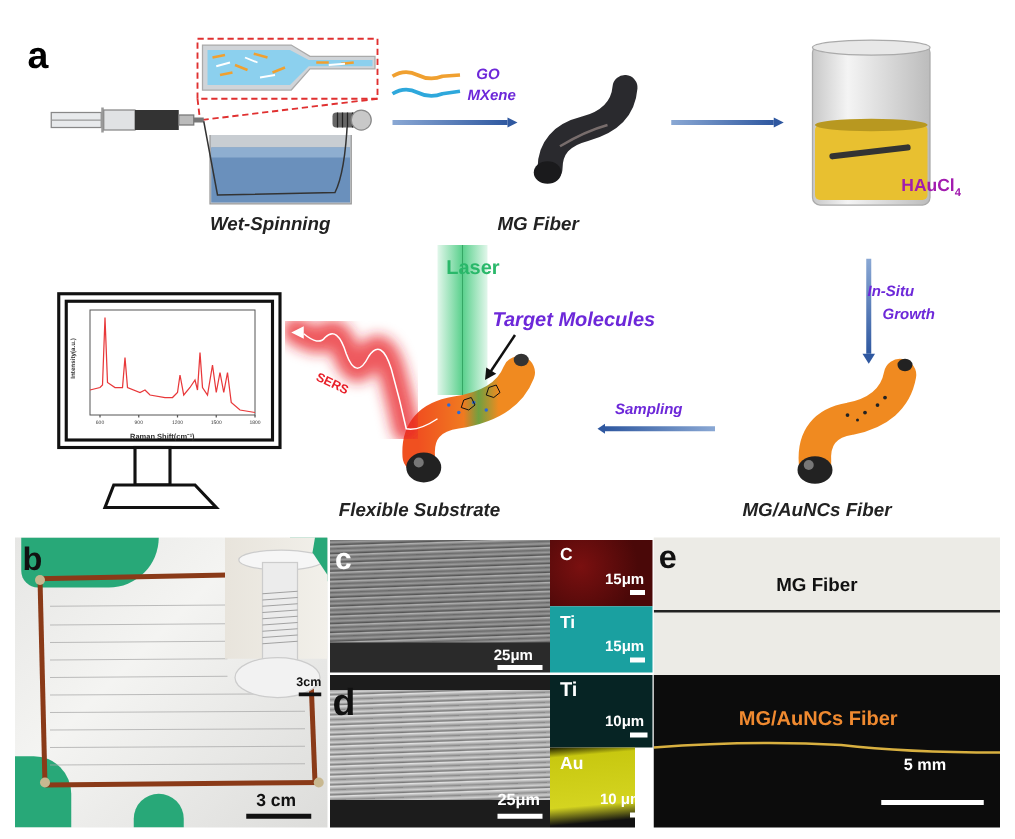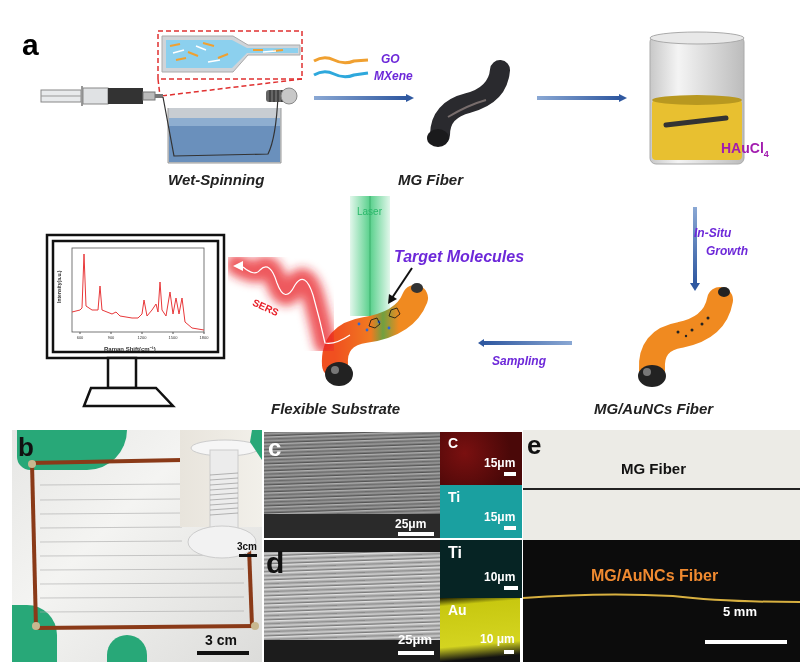--- a/index.html
+++ b/index.html
@@ -133,21 +133,21 @@
       <circle cx="82" cy="44" r="1.5"></circle>
       <circle cx="88" cy="38" r="1.5"></circle>
       <circle cx="66" cy="56" r="1.2"></circle>
     </g>
   <ellipse cx="104" cy="12" rx="6" ry="5" fill="#222"></ellipse>
   <ellipse cx="32" cy="96" rx="14" ry="11" fill="#222"></ellipse>
   <ellipse cx="27" cy="92" rx="4" ry="4" fill="#777"></ellipse>
 </svg>
 <div class="abs step-label" style="left:594px;top:400px;">MG/AuNCs Fiber</div>
 
-<div class="abs small-italic" style="left:492px;top:320px;margin-top:34px;">Sampling</div>
+<div class="abs small-italic" style="left:492px;top:320px;">Sampling</div>
 <svg style="left:478px;top:339px;" width="94" height="8">
   <defs>
       <linearGradient id="ag3" x1="1" x2="0">
         <stop offset="0" stop-color="#8aa8d4"></stop>
         <stop offset="1" stop-color="#2f58a0"></stop>
       </linearGradient>
     </defs>
   <rect x="6" y="2" width="88" height="4" fill="url(#ag3)"></rect>
     <polygon points="6,0 0,4 6,8" fill="#2f58a0"></polygon>
 </svg>
@@ -156,21 +156,21 @@
   <defs>
       <linearGradient id="lz" x1="0" x2="1">
         <stop offset="0" stop-color="#3cc878" stop-opacity="0.15"></stop>
         <stop offset="0.5" stop-color="#3cc878" stop-opacity="0.85"></stop>
         <stop offset="1" stop-color="#3cc878" stop-opacity="0.15"></stop>
       </linearGradient>
     </defs>
   <rect x="5" y="0" width="40" height="120" fill="url(#lz)"></rect>
   <line x1="25" y1="0" x2="25" y2="120" stroke="#2a9a58" stroke-width="0.6"></line>
 </svg>
-<div class="abs" style="left:357px;top:206px;font-weight:normal;font-size:10px;color:#2ab86a;">Laser</div>
+<div class="abs" style="left:357px;top:206px;font-weight:bold;font-size:16px;color:#2ab86a;">Laser</div>
 
 <svg style="left:305px;top:280px;" width="130" height="110">
   <defs>
       <linearGradient id="fs" x1="0" x2="1">
         <stop offset="0" stop-color="#f05020"></stop>
         <stop offset="0.45" stop-color="#f07a20"></stop>
         <stop offset="0.6" stop-color="#70a040"></stop>
         <stop offset="0.8" stop-color="#f08a20"></stop>
       </linearGradient>
     </defs>
@@ -314,21 +314,21 @@
   <div class="abs" style="left:0;top:12px;width:176px;height:88px;background:repeating-linear-gradient(178deg,#9a9a9a 0px,#d0d0d0 2px,#7a7a7a 4px,#e0e0e0 5px,#8a8a8a 8px);"></div>
   <div class="abs panel-letter" style="left:2px;top:8px;font-size:30px;color:#111;">d</div>
   <div class="abs scale-label" style="left:134px;top:92px;font-size:13px;">25μm</div>
   <div class="scale-bar" style="left:134px;top:111px;width:36px;"></div>
 </div>
 <div class="photo" style="left:440px;top:540px;width:82px;height:58px;background:#062424;">
   <div class="abs scale-label" style="left:8px;top:4px;font-size:16px;">Ti</div>
   <div class="abs scale-label" style="left:44px;top:30px;text-align:center;">10μm</div>
   <div class="scale-bar" style="left:64px;top:46px;width:14px;"></div>
 </div>
-<div class="photo" style="left:440px;top:598px;width:80px;height:64px;background:linear-gradient(175deg,#1a1a00 0%,#c8c810 12%,#d4d420 70%,#111 90%);">
+<div class="photo" style="left:440px;top:598px;width:68px;height:64px;background:linear-gradient(175deg,#1a1a00 0%,#c8c810 12%,#d4d420 70%,#111 90%);">
   <div class="abs scale-label" style="left:8px;top:4px;font-size:14px;">Au</div>
   <div class="abs scale-label" style="left:40px;top:34px;">10 μm</div>
   <div class="scale-bar" style="left:64px;top:52px;width:10px;"></div>
 </div>
 
 <div class="photo" style="left:523px;top:430px;width:277px;height:110px;background:#ecebe6;">
   <div class="abs panel-letter" style="left:4px;top:2px;font-size:26px;color:#111;">e</div>
   <div class="abs" style="left:98px;top:30px;font-weight:bold;font-size:15px;color:#111;">MG Fiber</div>
   <div class="abs" style="left:0;top:58px;width:277px;height:2px;background:#222;"></div>
 </div>

